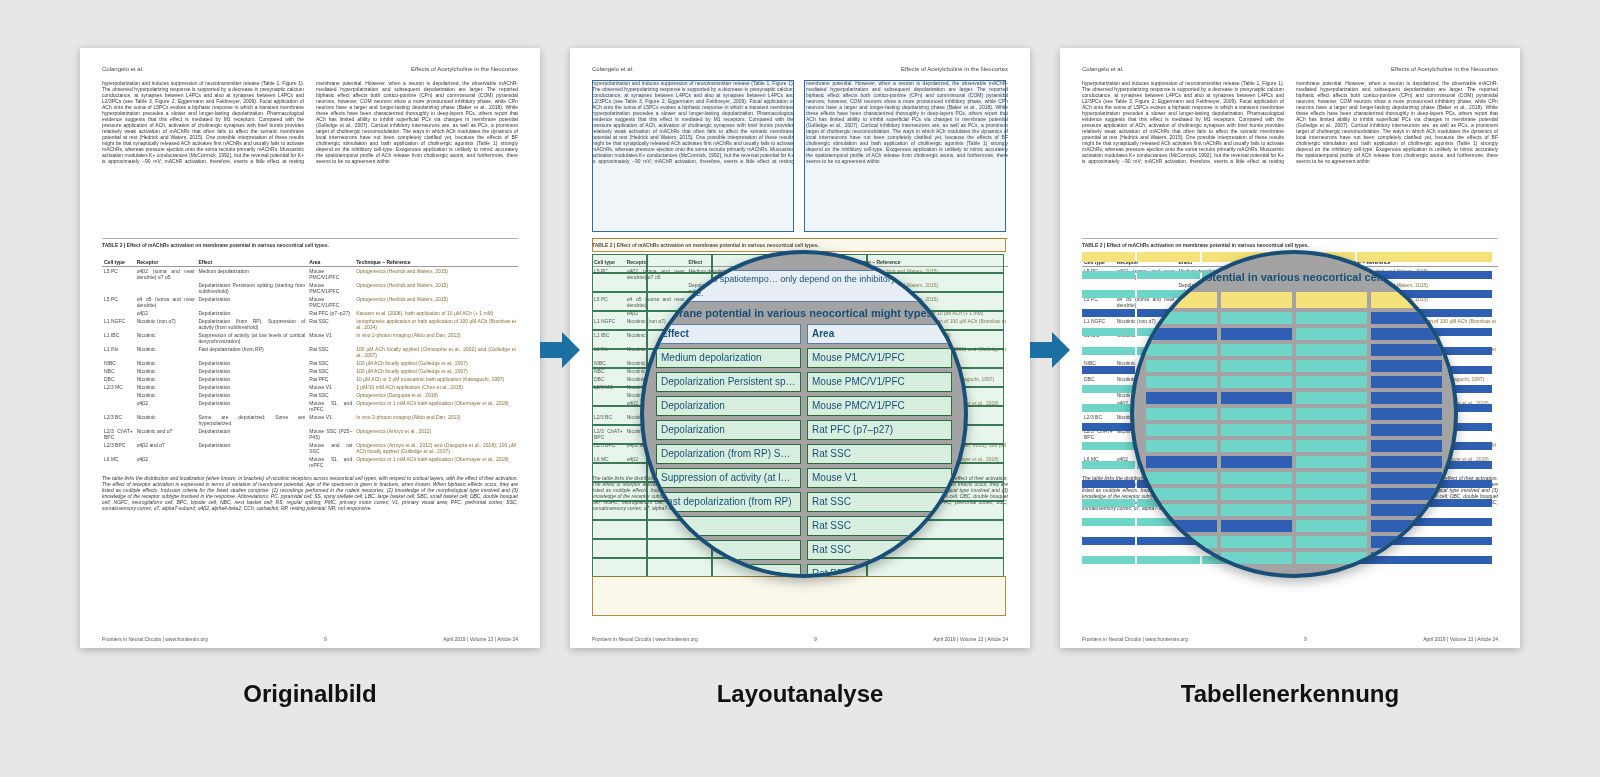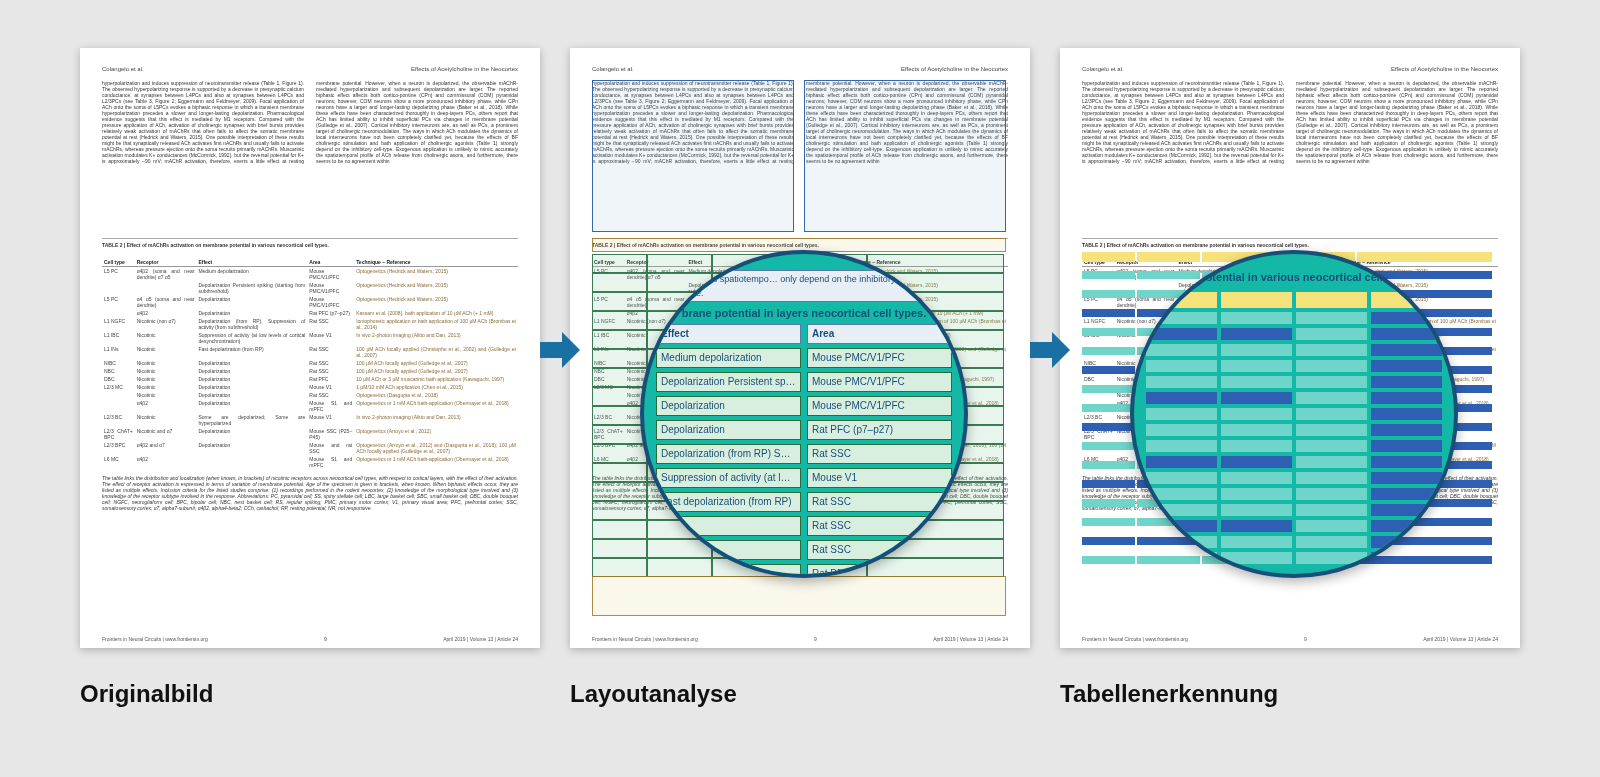--- a/index.html
+++ b/index.html
@@ -1,21 +1,21 @@
 <!DOCTYPE html>
 <html><head>
 <meta charset="utf-8">
 <style>
   html,body{margin:0;padding:0;width:1600px;height:777px;background:#e7e7e7;font-family:"Helvetica Neue",Arial,sans-serif;overflow:hidden}
   .stage{position:relative;width:1600px;height:777px}
   .panel{position:absolute;top:48px;width:460px;height:600px;background:#fff;box-shadow:0 2px 8px rgba(0,0,0,.25)}
   .panel.p1{left:80px}
   .panel.p2{left:570px}
   .panel.p3{left:1060px}
-  .caption{position:absolute;top:680px;width:460px;font-weight:700;font-size:24px;color:#111}
+  .caption{position:absolute;top:680px;width:460px;text-align:center;font-weight:700;font-size:24px;color:#111}
   .caption.c1{left:80px}
   .caption.c2{left:570px}
   .caption.c3{left:1060px}
   
   .arrow{position:absolute;top:330px;width:40px;height:40px}
   .arrow.a1{left:540px}
   .arrow.a2{left:1030px}
   .arrow svg{display:block}
   
   .page-inner{position:absolute;inset:18px 22px 18px 22px;font-size:5px;line-height:6px;color:#333;text-align:justify;overflow:hidden}
@@ -32,21 +32,21 @@
   .la-overlay{position:absolute;inset:18px 22px 18px 22px;pointer-events:none}
   .la-box{position:absolute;border:1px solid rgba(30,90,160,.9);background:rgba(120,170,200,.12)}
   .la-cell{position:absolute;border:1px solid rgba(40,110,70,.9);background:rgba(120,200,150,.18)}
   .la-text{position:absolute;border:1px solid rgba(160,120,40,.85);background:rgba(220,200,120,.15)}
   
   .tr-overlay{position:absolute;inset:18px 22px 18px 22px;pointer-events:none}
   .tr-head{position:absolute;background:#f5e27a;height:10px}
   .tr-cell-a{position:absolute;background:#6fd5c9;height:8px}
   .tr-cell-b{position:absolute;background:#2f5fb3;height:8px}
   
-  .mag{position:absolute;width:320px;height:320px;border:4px solid #184f78;border-radius:50%;background:#14b8a6;overflow:hidden;box-shadow:0 4px 12px rgba(0,0,0,.3)}
+  .mag{position:absolute;width:320px;height:320px;border:4px solid #184f78;border-radius:50%;background:#a3a3a3;overflow:hidden;box-shadow:0 4px 12px rgba(0,0,0,.3)}
   .mag.m2{left:640px;top:250px}
   .mag.m3{left:1130px;top:250px}
   .mag-inner{position:absolute;inset:0;padding:16px 12px;font-size:11px;line-height:14px;color:#222}
   .mag2-row{display:grid;grid-template-columns:1fr 1fr;gap:6px;margin-bottom:4px}
   .mag2-cell{border:1px solid #2a6b3a;background:#d8efe0;padding:2px 4px;font-size:10px;color:#184f78;white-space:nowrap;overflow:hidden;text-overflow:ellipsis}
   .mag2-head{border:1px solid #5a7aa8;background:#e8eef6;font-weight:700}
   .mag3-grid{display:grid;grid-template-columns:1fr 1fr 1fr 1fr;gap:4px}
   .mag3-head{background:#f5e27a;height:16px}
   .mag3-a{background:#6fd5c9;height:12px}
   .mag3-b{background:#2f5fb3;height:12px}
@@ -709,21 +709,21 @@
       </svg>
   </div>
 
   <div class="caption c1">Originalbild</div>
   <div class="caption c2">Layoutanalyse</div>
   <div class="caption c3">Tabellenerkennung</div>
 
   <div class="mag m2">
     <div class="mag-inner">
       <div style="font-size:9px;color:#184f78;border:1px solid #5a7aa8;background:#e8eef6;padding:1px 3px;margin:0 24px 4px 24px">for K+ is    spatiotempo… only depend on the inhibitory cell-type.</div>
-      <div class="mag-caption" style="position:static;margin-bottom:4px">brane potential in layers neocortical cell types.</div>
+      <div class="mag-caption" style="position:static;margin-bottom:4px">brane potential in various neocortical might types.</div>
       <div class="mag2-row">
         <div class="mag2-cell mag2-head">Effect</div>
         <div class="mag2-cell mag2-head">Area</div>
       </div>
       <div id="mag2rows">
           <div class="mag2-row">
             <div class="mag2-cell">Medium depolarization</div>
             <div class="mag2-cell">Mouse PMC/V1/PFC</div>
           </div>
           <div class="mag2-row">

